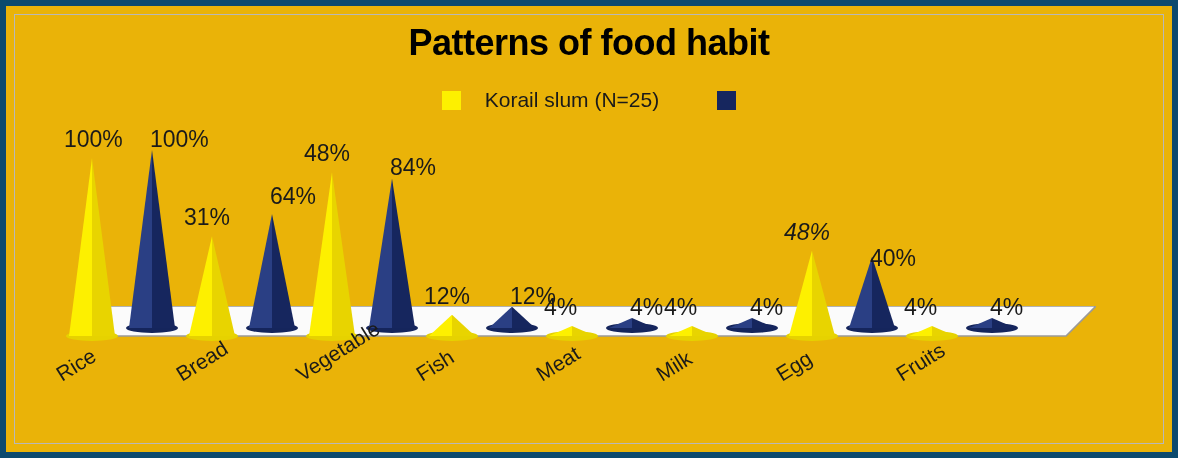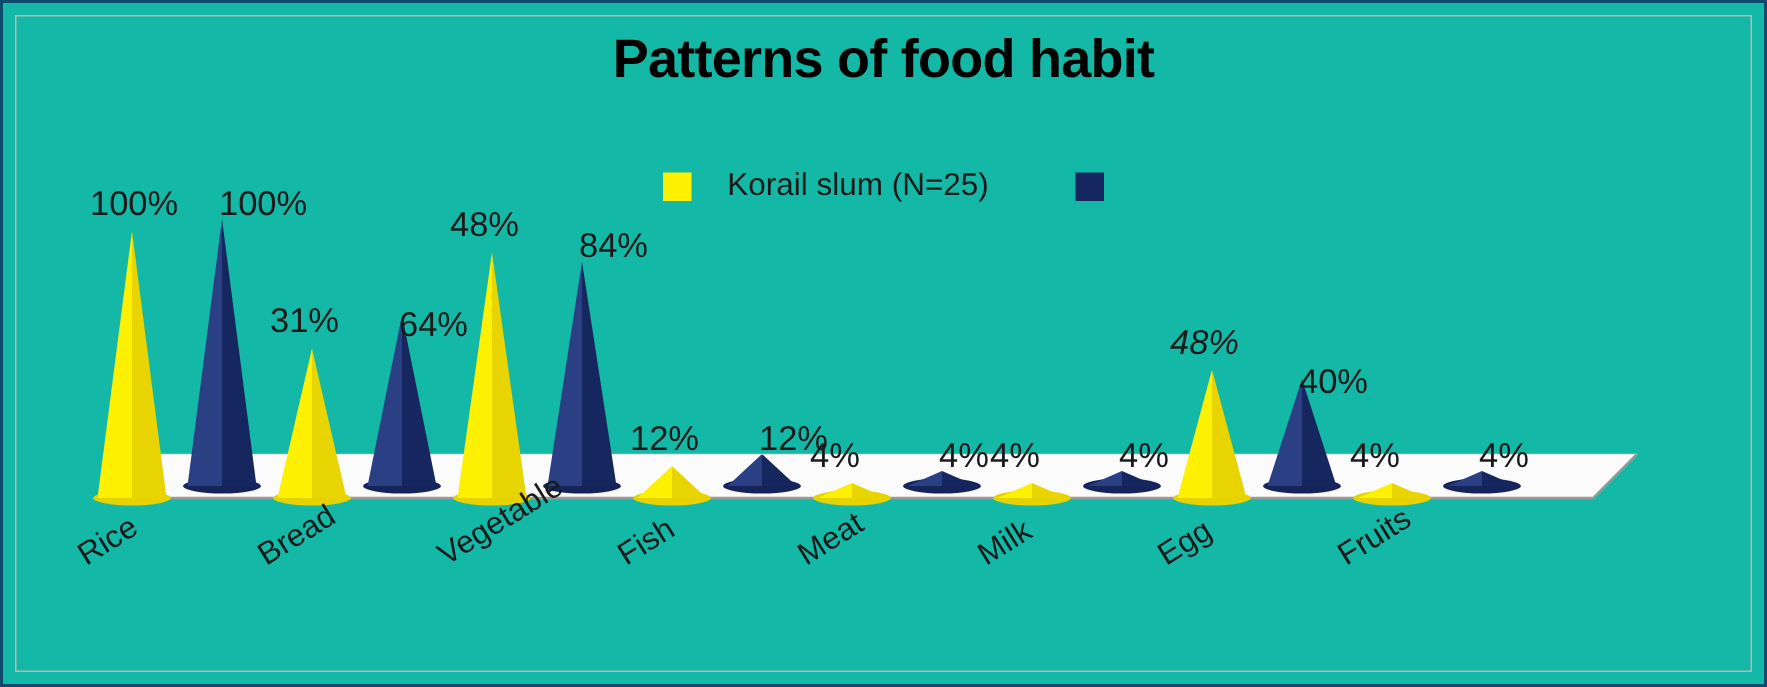--- a/index.html
+++ b/index.html
@@ -4,23 +4,23 @@
 <style>
   html, body {
     margin: 0;
     padding: 0;
     background: #ffffff;
   }
   #page {
     position: relative;
     width: 1178px;
     height: 458px;
-    background: #14b8a6;
+    background: #eab308;
     box-sizing: border-box;
-    border: 2px solid #0c4a6e;
+    border: 6px solid #0c4a6e;
     overflow: hidden;
     font-family: "Liberation Sans", sans-serif;
   }
   #inner-frame {
     position: absolute;
     left: 8px;
     top: 8px;
     right: 8px;
     bottom: 8px;
     border: 1px solid #b8b8b8;
@@ -45,21 +45,20 @@
     width: 100%;
     display: flex;
     justify-content: center;
     align-items: center;
     gap: 58px;
   }
   .legend-entry {
     display: flex;
     align-items: center;
     gap: 24px;
-    margin-top: 28px;
   }
   .legend-swatch {
     width: 19px;
     height: 19px;
     display: inline-block;
   }
   .legend-label {
     font-size: 21px;
     color: #1a1a1a;
   }
@@ -168,21 +167,21 @@
         <div class="bar-base"></div>
         <div class="cone-left"></div>
         <div class="cone-right"></div>
       </div>
       <div class="value-label" style="left: 178px; top: 82.32px;">31%</div>
       <div class="bar bar-navy" style="left: 243px; top: 90.08px; width: 46px; height: 113.92px; bottom: auto;">
         <div class="bar-base"></div>
         <div class="cone-left"></div>
         <div class="cone-right"></div>
       </div>
-      <div class="value-label" style="left: 264px; top: 85px;">64%</div>
+      <div class="value-label" style="left: 264px; top: 61px;">64%</div>
       <div class="cat-label" style="left: 166px; top: 242px;">Bread</div>
       <div class="bar bar-yellow" style="left: 303px; top: 48.24px; width: 46px; height: 163.76px; bottom: auto;">
         <div class="bar-base"></div>
         <div class="cone-left"></div>
         <div class="cone-right"></div>
       </div>
       <div class="value-label" style="left: 298px; top: 18.24px;">48%</div>
       <div class="bar bar-navy" style="left: 363px; top: 54.48px; width: 46px; height: 149.52px; bottom: auto;">
         <div class="bar-base"></div>
         <div class="cone-left"></div>

